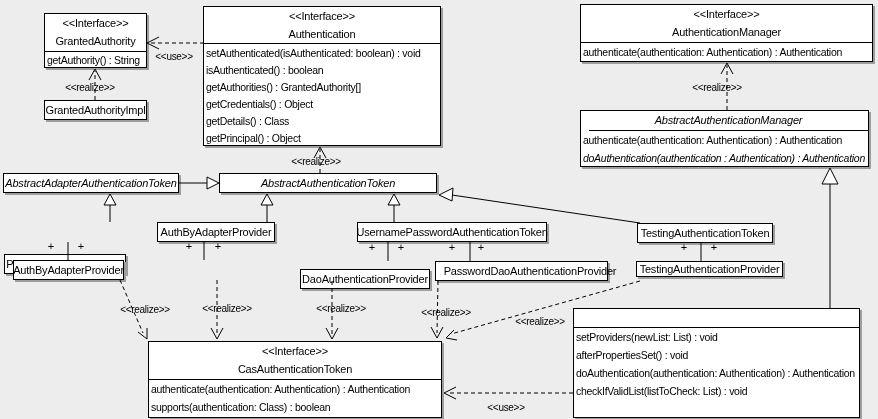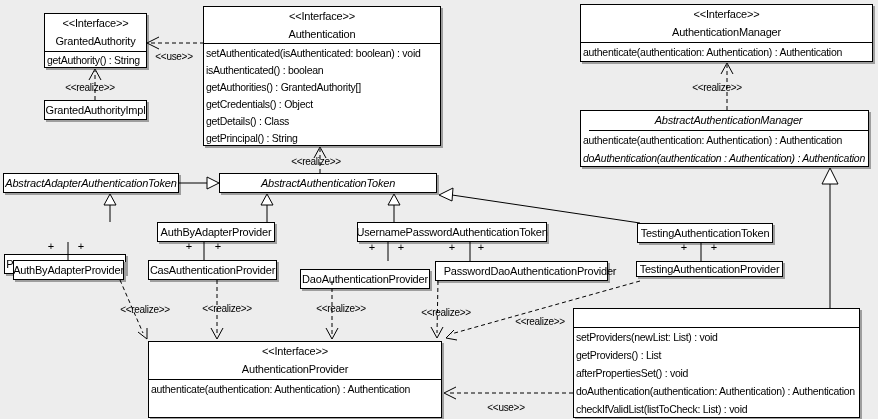--- a/index.html
+++ b/index.html
@@ -59,21 +59,21 @@
     <div class="title" style="height:36px;">
       <div class="stereo">&lt;&lt;Interface&gt;&gt;</div>
       <div class="cname">Authentication</div>
     </div>
     <div class="methods">
       <div class="m" style="height:17px;">setAuthenticated(isAuthenticated: boolean) : void</div>
       <div class="m" style="height:17px;text-align:right;">isAuthenticated() : boolean</div>
       <div class="m" style="height:17px;">getAuthorities() : GrantedAuthority[]</div>
       <div class="m" style="height:17px;">getCredentials() : Object</div>
       <div class="m" style="height:17px;">getDetails() : Class</div>
-      <div class="m" style="height:17px;">getPrincipal() : String</div>
+      <div class="m" style="height:17px;">getPrincipal() : Object</div>
     </div>
   </div>
 
   <div class="box" style="left:580px;top:4px;width:293px;height:58px;">
     <div class="title" style="height:37px;">
       <div class="stereo">&lt;&lt;Interface&gt;&gt;</div>
       <div class="cname">AuthenticationManager</div>
     </div>
     <div class="methods">
       <div class="m" style="height:18px;">authenticate(authentication: Authentication) : Authentication</div>
@@ -111,53 +111,50 @@
   </div>
 
   <div class="box single" style="left:637px;top:223px;width:136px;height:20px;">
     <span class="cname">TestingAuthenticationToken</span>
   </div>
 
   <div class="box single" style="left:13px;top:260px;width:111px;height:20px;">
     <span class="cname">AuthByAdapterProvider</span>
   </div>
 
-  <div class="box single" style="left:148px;top:260px;width:129px;height:20px;">
-    <span class="cname">CasAuthenticationProvider</span>
-  </div>
 
   <div class="box single" style="left:300px;top:269px;width:130px;height:20px;">
     <span class="cname">DaoAuthenticationProvider</span>
   </div>
 
   <div class="box single" style="left:435px;top:261px;width:173px;height:20px;padding-left:17px;">
     <span class="cname">PasswordDaoAuthenticationProvider</span>
   </div>
 
   <div class="box single" style="left:636px;top:261px;width:147px;height:16px;">
     <span class="cname">TestingAuthenticationProvider</span>
   </div>
 
   <div class="box" style="left:148px;top:341px;width:294px;height:77px;">
     <div class="title" style="height:37px;">
       <div class="stereo">&lt;&lt;Interface&gt;&gt;</div>
-      <div class="cname">AuthenticationProvider</div>
+      <div class="cname">CasAuthenticationToken</div>
     </div>
     <div class="methods">
       <div class="m" style="height:18px;">authenticate(authentication: Authentication) : Authentication</div>
+      <div class="m" style="height:18px;">supports(authentication: Class) : boolean</div>
     </div>
   </div>
 
   <div class="box" style="left:573px;top:308px;width:287px;height:110px;">
     <div class="title" style="height:18px;">
       <div class="cname" style="line-height:18px;margin-top:41px;">ProviderManager</div>
     </div>
     <div class="methods">
       <div class="m" style="height:18px;">setProviders(newList: List) : void</div>
-      <div class="m" style="height:18px;">getProviders() : List</div>
       <div class="m" style="height:18px;">afterPropertiesSet() : void</div>
       <div class="m" style="height:18px;">doAuthentication(authentication: Authentication) : Authentication</div>
       <div class="m" style="height:18px;">checkIfValidList(listToCheck: List) : void</div>
     </div>
   </div>
 
   <svg class="wires" width="878" height="419" viewBox="0 0 878 419">
 
     <g>
       <path class="dash" d="M204,43 H150"></path>

